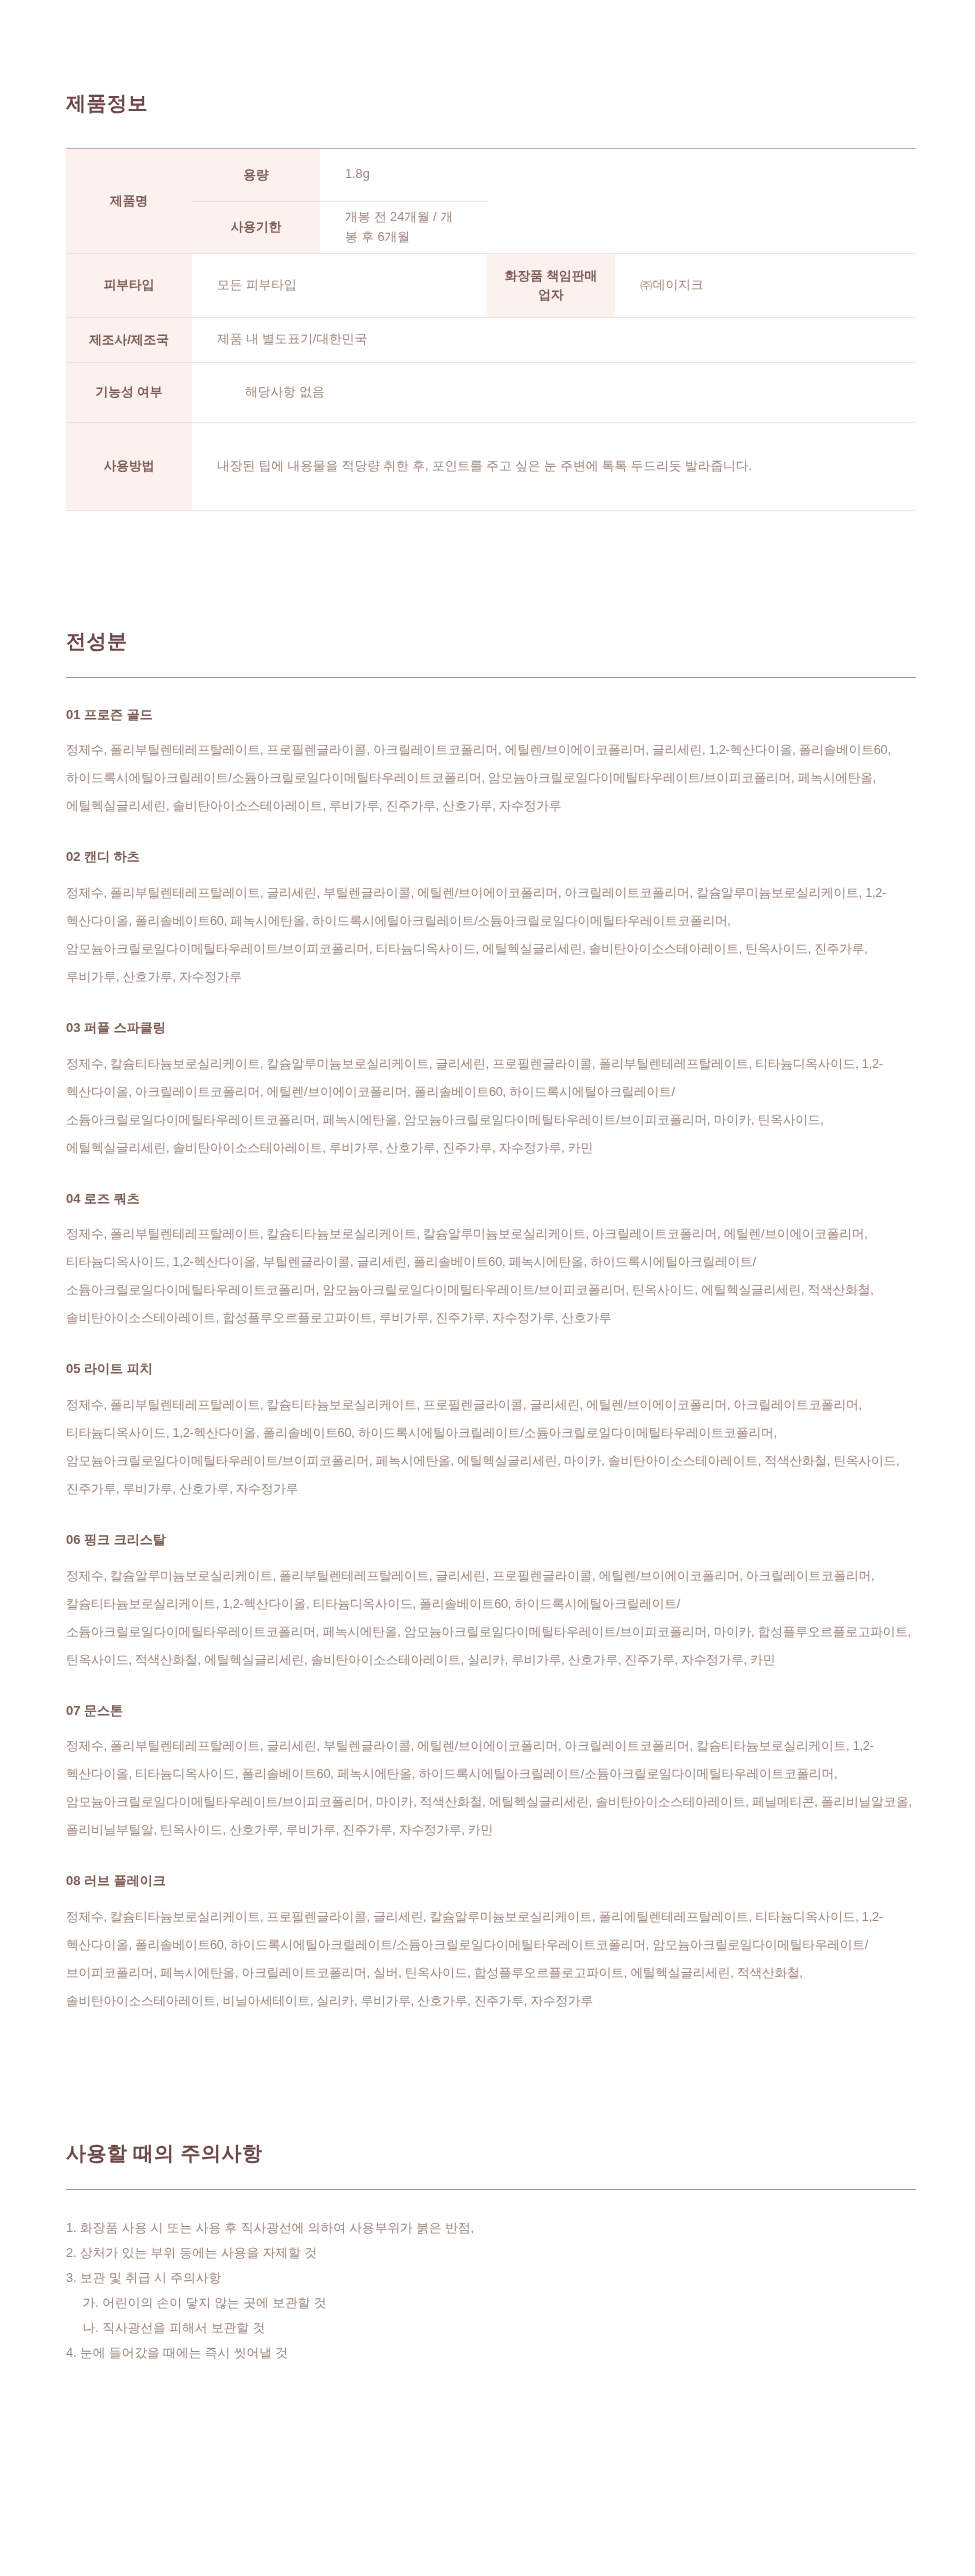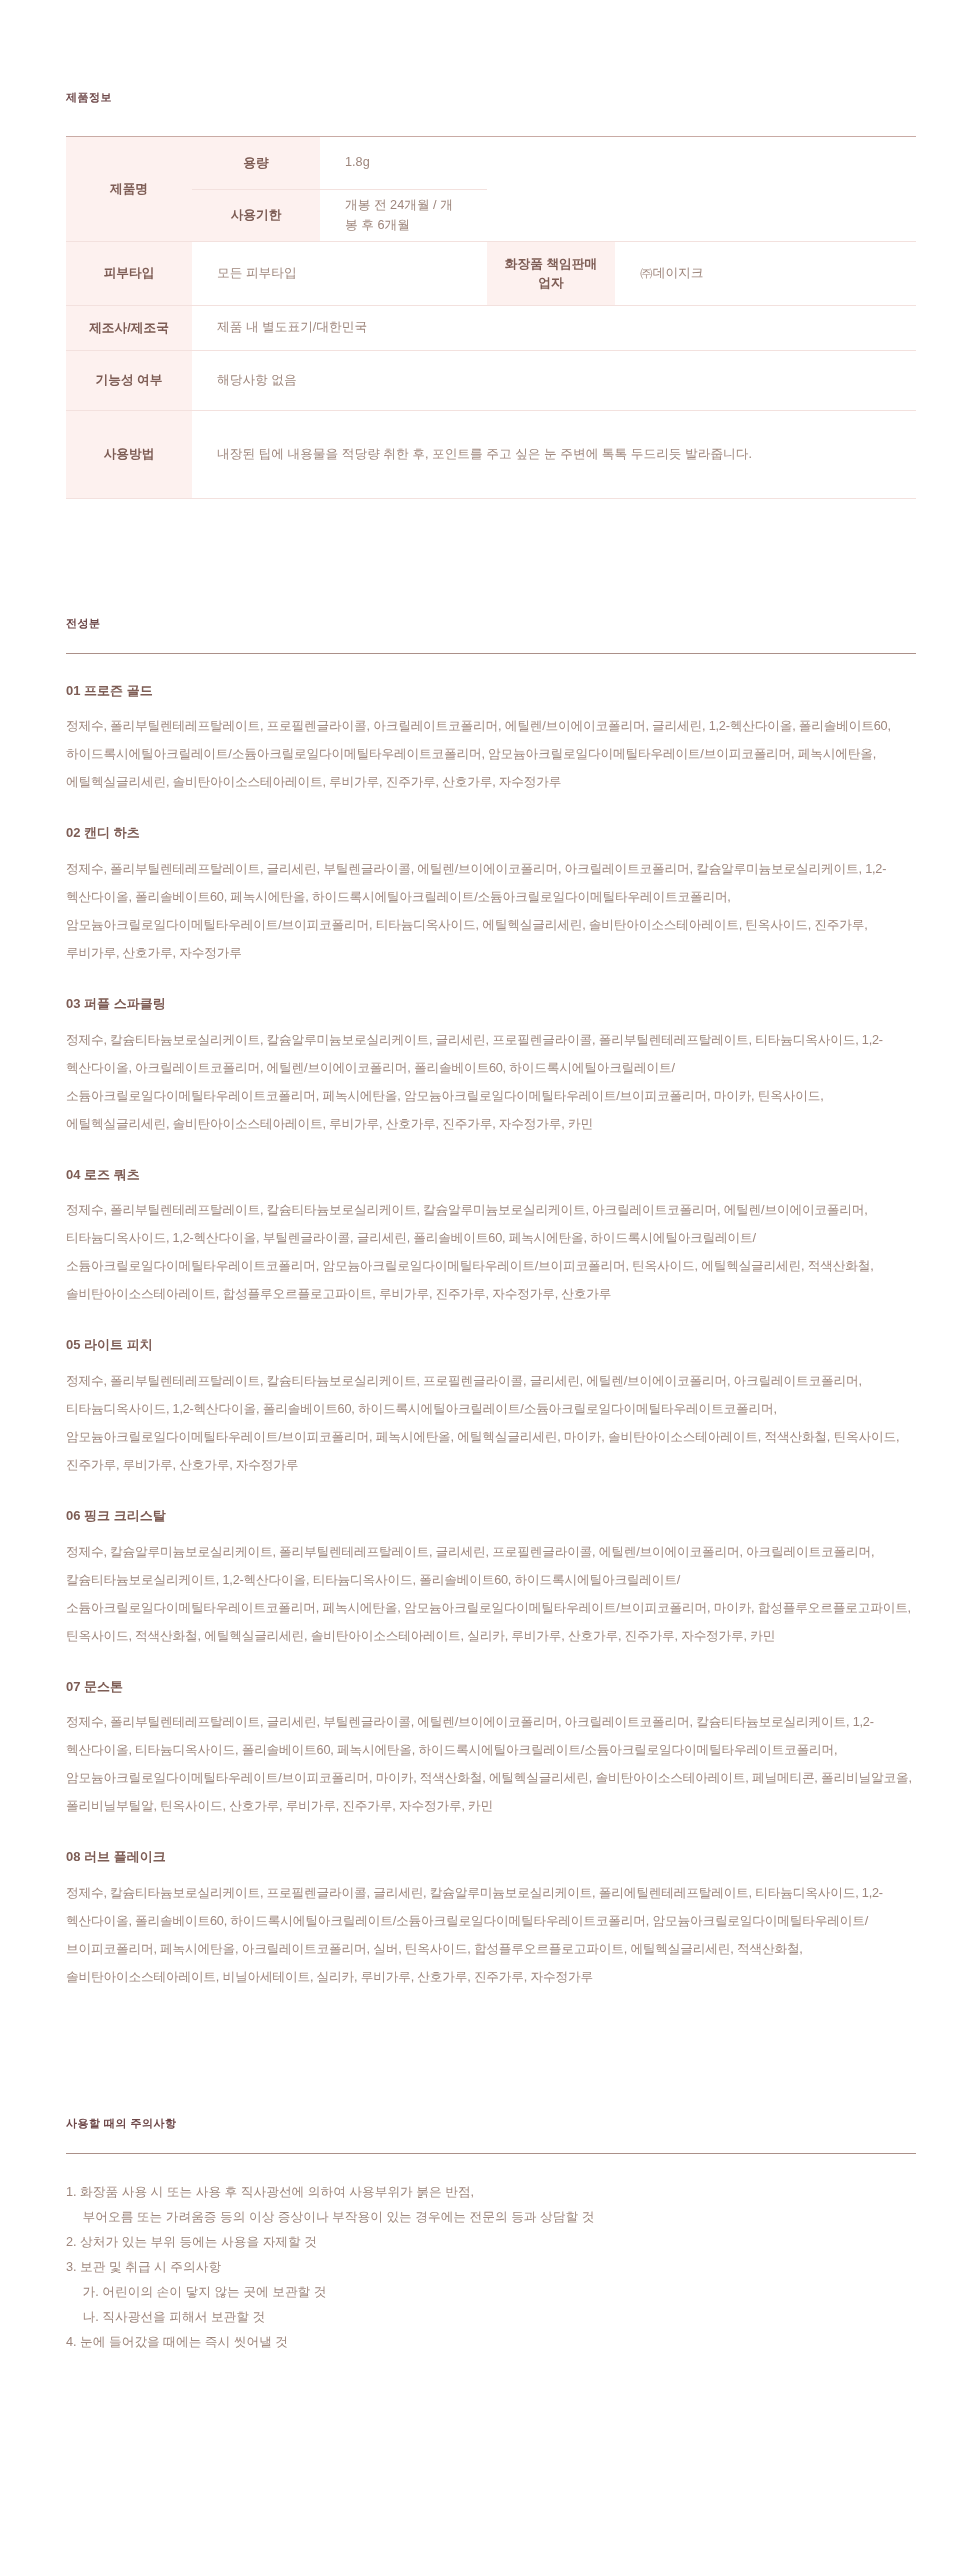--- a/index.html
+++ b/index.html
@@ -14,30 +14,30 @@
     --label-text:#7d5c54;
     --body-text:#9e867c;
     --label-bg:#fdf1ef;
     --border-strong:#c9aba5;
     --border-light:#f3e1de;
     --rule:#ab9089;
   }
   .page { padding:90px 60px 0 66px; }
 
   h2.section-title{
-    font-size:11px; font-weight:bold; color:var(--heading); letter-spacing:0.5px;
+    font-size:20px; font-weight:bold; color:var(--heading); letter-spacing:0.5px;
   }
 
   
   .info-table{ margin-top:31px; border-top:1px solid var(--border-strong); font-size:12.7px; }
   .info-table .row{ display:grid; border-bottom:1px solid var(--border-light); }
   .row-1{ grid-template-columns:126px 295px 1fr; min-height:105px; }
   .row-2{ grid-template-columns:126px 295px 128px 1fr; height:64px; }
   .row-3{ grid-template-columns:126px 1fr; height:45px; }
-  .row-4{ grid-template-columns:126px 1fr; height:60px; }
+  .row-4{ grid-template-columns:126px 1fr; height:60px;gap:28px; }
   .row-5{ grid-template-columns:126px 1fr; height:88px; }
   .right-stack{ display:grid; grid-template-rows:1fr 1fr; }
   .sub-row{ display:grid; grid-template-columns:128px 1fr; }
   .sub-row + .sub-row{ border-top:1px solid var(--border-light); }
   .cell{ display:flex; align-items:center; }
   .cell.label{
     background:var(--label-bg); color:var(--label-text); font-weight:bold;
     justify-content:center; text-align:center; padding:5.9px 11.7px; line-height:18.5px;
   }
   .cell.value{ padding:5.9px 25px; color:var(--body-text); line-height:19.5px; }
@@ -144,21 +144,20 @@
       <h3>08 러브 플레이크</h3>
       <p>정제수, 칼슘티타늄보로실리케이트, 프로필렌글라이콜, 글리세린, 칼슘알루미늄보로실리케이트, 폴리에틸렌테레프탈레이트, 티타늄디옥사이드, 1,2-헥산다이올, 폴리솔베이트60, 하이드록시에틸아크릴레이트/소듐아크릴로일다이메틸타우레이트코폴리머, 암모늄아크릴로일다이메틸타우레이트/브이피코폴리머, 페녹시에탄올, 아크릴레이트코폴리머, 실버, 틴옥사이드, 합성플루오르플로고파이트, 에틸헥실글리세린, 적색산화철, 솔비탄아이소스테아레이트, 비닐아세테이트, 실리카, 루비가루, 산호가루, 진주가루, 자수정가루</p>
     </div>
   </section>
 
   <section class="cautions">
     <h2 class="section-title">사용할 때의 주의사항</h2>
     <hr class="rule">
     <div class="caution-list">
       <div class="caution-line">1. 화장품 사용 시 또는 사용 후 직사광선에 의하여 사용부위가 붉은 반점,</div>
-      <div class="caution-line indent">부어오름 또는 가려움증 등의 이상 증상이나 부작용이 있는 경우에는 전문의 등과 상담할 것</div>
       <div class="caution-line">2. 상처가 있는 부위 등에는 사용을 자제할 것</div>
       <div class="caution-line">3. 보관 및 취급 시 주의사항</div>
       <div class="caution-line indent">가. 어린이의 손이 닿지 않는 곳에 보관할 것</div>
       <div class="caution-line indent">나. 직사광선을 피해서 보관할 것</div>
       <div class="caution-line">4. 눈에 들어갔을 때에는 즉시 씻어낼 것</div>
     </div>
   </section>
 
 </div>
 

